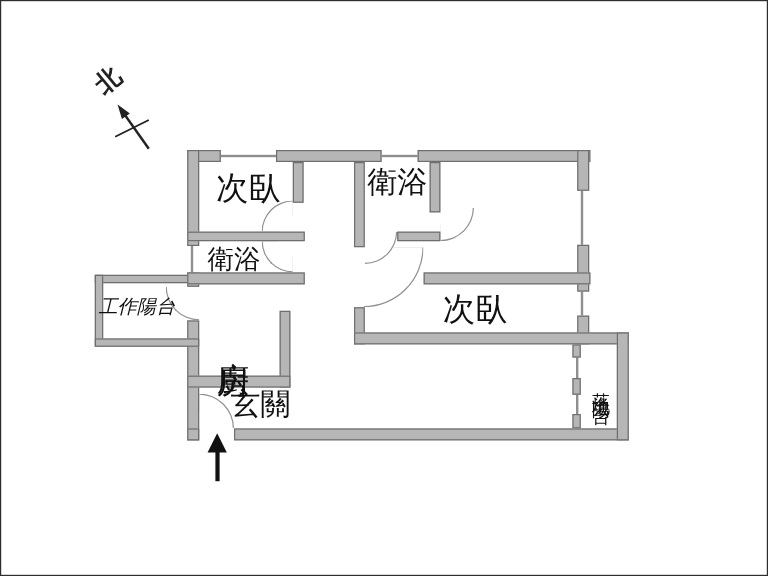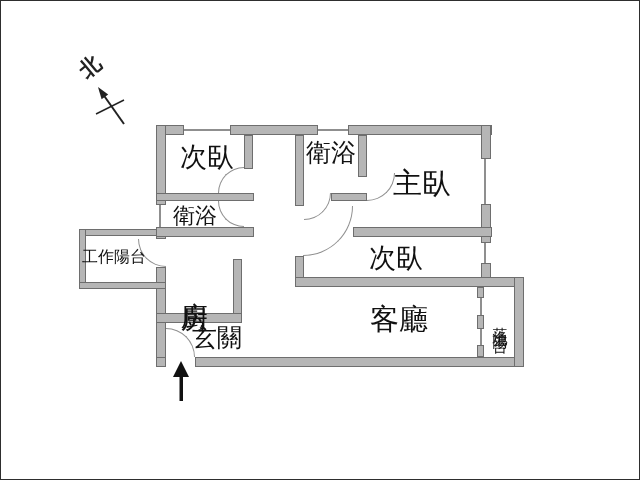--- a/index.html
+++ b/index.html
@@ -78,26 +78,24 @@
   <div class="arc tr" style="left:165px;top:327px;width:29px;height:29px;"></div>
   <div class="arc bl" style="left:137px;top:238px;width:28px;height:28px;"></div>
   <div class="arc tl" style="left:217px;top:166px;width:26px;height:26px;"></div>
   <div class="arc bl" style="left:217px;top:200px;width:26px;height:26px;"></div>
   <div class="arc br" style="left:303px;top:192px;width:27px;height:27px;"></div>
   <div class="arc br" style="left:366px;top:172px;width:28px;height:28px;"></div>
   <div class="arc br" style="left:302px;top:205px;width:50px;height:50px;"></div>
 
   <div class="lbl" style="left:206px;top:156px;font-size:27px;">次臥</div>
   <div class="lbl" style="left:330px;top:152px;font-size:25px;">衛浴</div>
-  <div class="lbl" style="left:421px;top:182px;font-size:29px;">主臥</div>
   <div class="lbl" style="left:194px;top:215px;font-size:22px;">衛浴</div>
-  <div class="lbl" style="left:113px;top:256px;font-size:16px;">工作陽台</div>
+  <div class="lbl" style="left:113px;top:256px;font-size:16px;font-style:italic;">工作陽台</div>
   <div class="lbl vert" style="left:193px;top:281px;font-size:27px;">廚房</div>
   <div class="lbl" style="left:395px;top:257px;font-size:27px;">次臥</div>
-  <div class="lbl" style="left:398px;top:318px;font-size:29px;">客廳</div>
   <div class="lbl" style="left:216px;top:337px;font-size:25px;">玄關</div>
   <div class="lbl vert" style="left:498px;top:322px;font-size:15px;letter-spacing:4px;">落地陽台</div>
 
 
   <div id="north-label">北</div>
   <svg style="left:85px;top:75px;" width="50" height="55" viewBox="0 0 50 55">
     <line x1="38" y1="48" x2="14" y2="14" stroke="#222" stroke-width="2"></line>
     <polygon points="12,11 22.2,18.6 15.6,23.2" fill="#222"></polygon>
     <line x1="10" y1="38" x2="38" y2="24" stroke="#222" stroke-width="1.5"></line>
   </svg>

